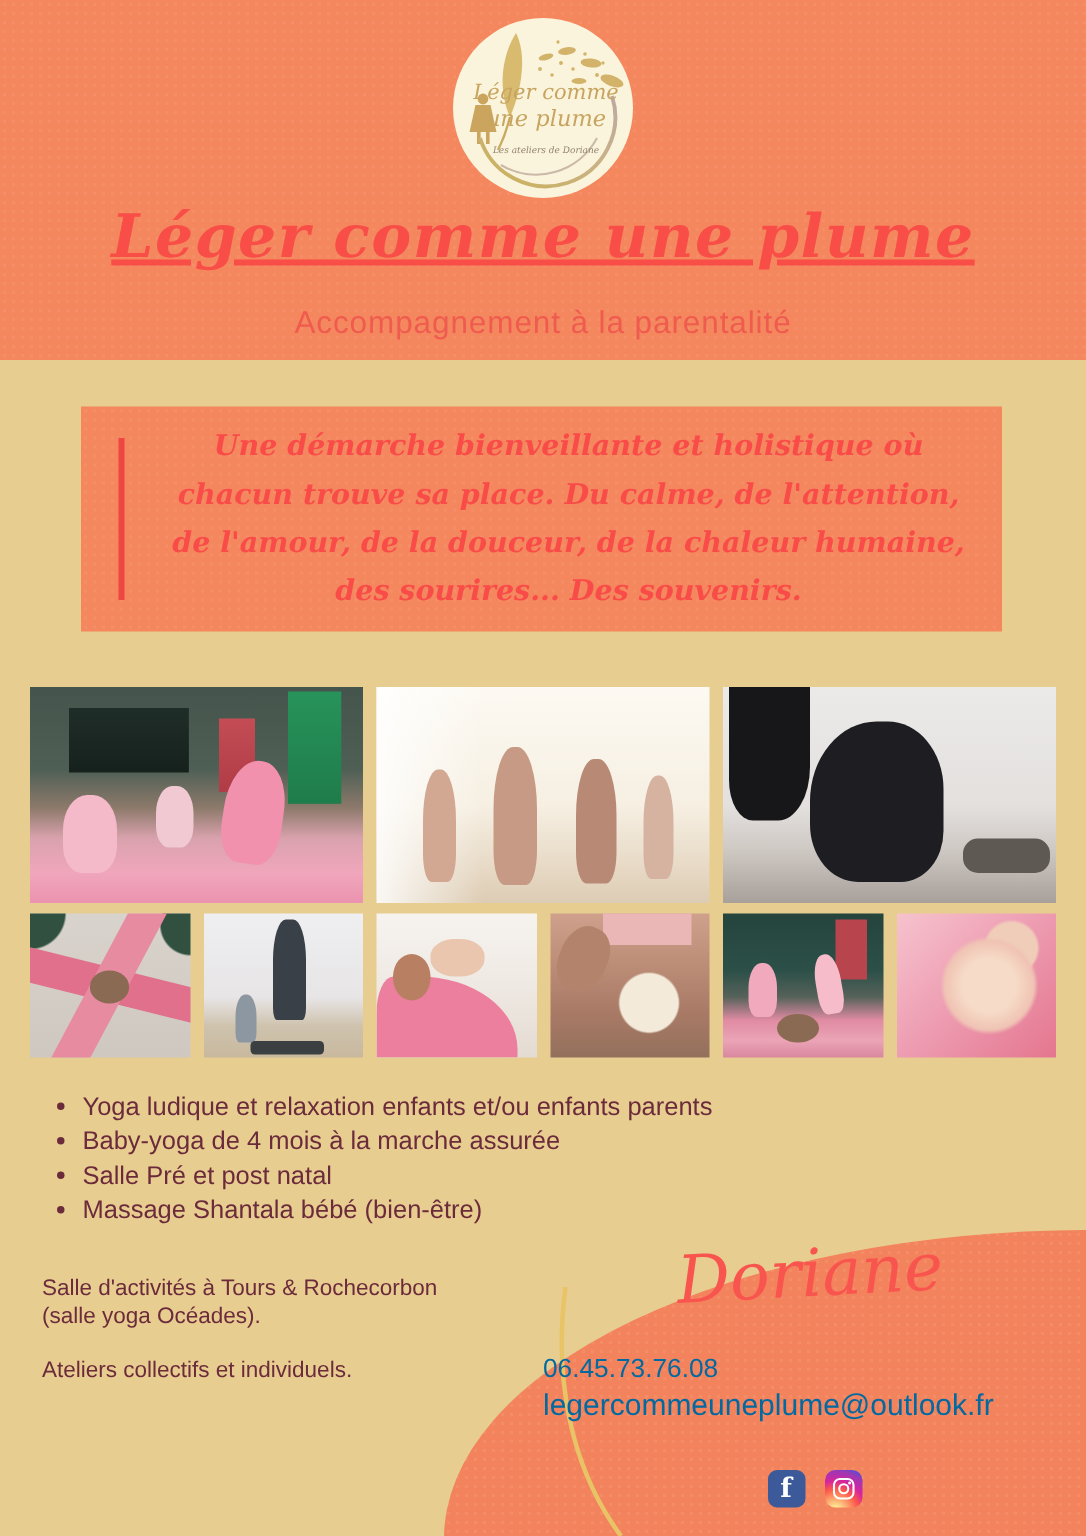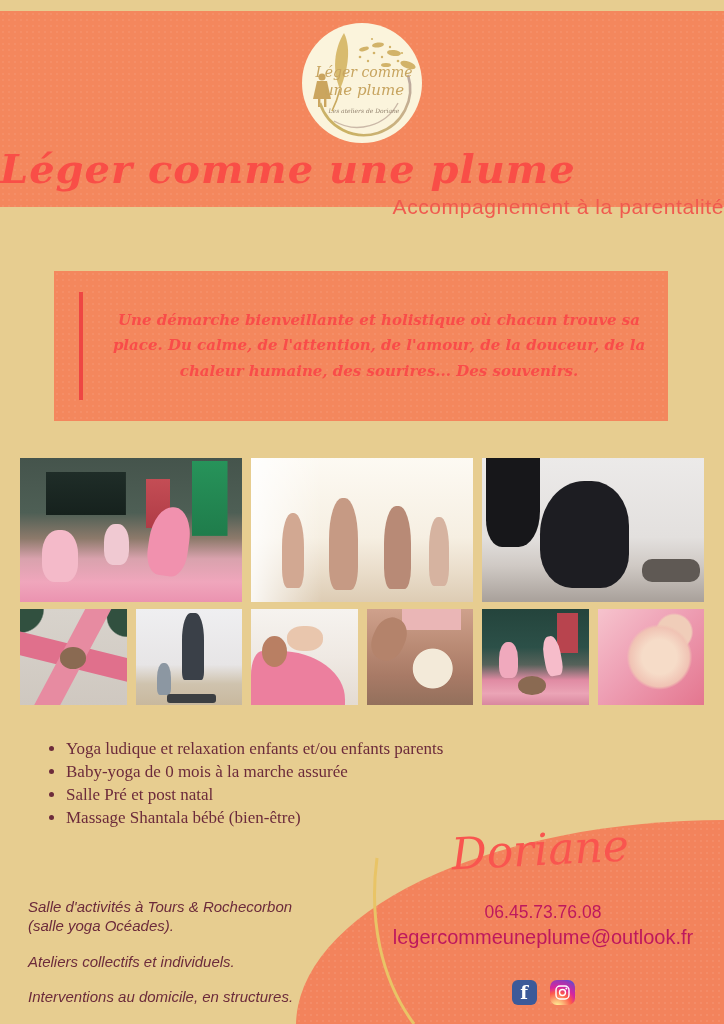--- a/index.html
+++ b/index.html
@@ -1,40 +1,40 @@
 <!DOCTYPE html>
 <html><head>
 <meta charset="utf-8">
 <style>
   html,body{margin:0;padding:0;background:#E7CD90;}
   .page{position:relative;width:724px;height:1024px;margin:0 auto;overflow:hidden;
         background:#E7CD90;font-family:"Liberation Sans",sans-serif;}
 
   
-  .header{position:absolute;left:0;top:0;width:724px;height:196px;
+  .header{position:absolute;left:0;top:0;width:724px;height:240px;
           background-color:#F4875D;
           background-image:radial-gradient(rgba(255,255,255,0.06) 1px,transparent 1.4px);
-          background-size:6px 6px;margin-top:11px;}
+          background-size:6px 6px;}
   .logo{position:absolute;left:50%;top:12px;transform:translateX(-50%);width:120px;height:120px;}
-  .title{position:absolute;left:0;top:134px;width:724px;
+  .title{position:absolute;left:0;top:134px;width:724px;text-align:center;
          font-family:"DejaVu Serif",serif;font-style:italic;font-weight:bold;
-         font-size:40px;color:#F94E47;letter-spacing:1px;}
-  .subtitle{position:absolute;left:0;top:184px;width:724px;text-align:right;
+         font-size:40px;color:#F94E47;letter-spacing:1px;text-decoration:underline;}
+  .subtitle{position:absolute;left:0;top:204px;width:724px;text-align:center;
             font-size:21px;color:#F05B4F;letter-spacing:0.6px;font-weight:500;}
 
   
   .quote-box{position:absolute;left:54px;top:271px;width:614px;height:150px;
              background-color:#F4875D;
              background-image:radial-gradient(rgba(255,255,255,0.06) 1px,transparent 1.4px);
              background-size:6px 6px;}
   .quote-bar{position:absolute;left:25px;top:21px;width:4px;height:108px;background:#EE4643;}
   .quote-text{position:absolute;left:58px;top:0;width:534px;height:150px;
               display:flex;align-items:center;justify-content:center;text-align:center;
               font-family:"DejaVu Serif",serif;font-style:italic;font-weight:600;
-              font-size:15px;line-height:1.7;color:#F94C49;}
+              font-size:19px;line-height:1.7;color:#F94C49;}
 
   
   .photos{position:absolute;left:20px;top:458px;width:684px;}
   .prow1{display:grid;grid-template-columns:repeat(3,1fr);gap:9px;height:144px;margin-bottom:7px;}
   .prow2{display:grid;grid-template-columns:repeat(6,1fr);gap:9px;height:96px;}
   .ph{position:relative;overflow:hidden;}
   .ph div{position:absolute;}
 
   .ph-a{background:
       linear-gradient(#1f2d28,#16211d) no-repeat 18% 14% / 36% 30%,
@@ -89,36 +89,36 @@
   .ph-h .k2{left:58%;top:28%;width:16%;height:42%;background:#f6bcca;border-radius:45% 45% 30% 30%;transform:rotate(-10deg);}
   .ph-h .c{left:34%;bottom:10%;width:26%;height:20%;background:#8a6a52;border-radius:50%;}
 
   .ph-i{background:
       radial-gradient(circle at 58% 50%,#f6dcc8 0 22%,#f0c3b4 38%,transparent 42%),
       radial-gradient(circle at 72% 24%,#f0cdb9 0 16%,transparent 18%),
       linear-gradient(135deg,#f6c3cd 0%,#ee9fb4 45%,#e4768f 100%);}
 
   
   .services{position:absolute;left:36px;top:729px;width:630px;color:#6C2B3B;font-size:17px;}
-  .services ul{margin:11px;padding-left:19px;font-family:Liberation Serif, serif;}
+  .services ul{margin:0;padding-left:19px;}
   .services li{margin-bottom:6px;line-height:17px;}
   .details{position:absolute;left:28px;top:850px;width:292px;color:#6C2B3B;
-           font-style:italic;font-size:15px;line-height:1.25;margin-top:48px;}
+           font-size:15px;line-height:1.25;}
   .details p{margin:0 0 17px 0;}
 
   
   .blob{position:absolute;left:296px;top:820px;width:430px;height:206px;
         background-color:#F3835C;border-top-left-radius:100% 100%;
         background-image:radial-gradient(rgba(255,255,255,0.07) 1px,transparent 1.4px);
         background-size:6px 6px;}
   .gold-arc{position:absolute;left:0;top:820px;width:724px;height:204px;pointer-events:none;}
   .signature{position:absolute;left:410px;top:824px;width:260px;text-align:center;
              font-family:"DejaVu Serif",serif;font-style:italic;font-size:44px;
              color:#F9554F;transform:rotate(-3deg);}
-  .contact{position:absolute;left:362px;top:902px;width:362px;text-align:center;color:#be185d;}
+  .contact{position:absolute;left:362px;top:902px;width:362px;color:#0369a1;}
   .contact .phone{font-size:17.5px;margin-bottom:4px;}
   .contact .email,.contact .website{font-size:20px;line-height:21px;}
   .social{position:absolute;left:362px;top:980px;width:362px;display:flex;
           justify-content:center;gap:13px;}
   .icon-fb{width:25px;height:25px;border-radius:6px;background:#3C5A99;color:#fff;
            display:flex;align-items:center;justify-content:center;
            font-family:"DejaVu Serif",serif;font-weight:bold;font-size:18px;line-height:1;}
   .icon-ig{width:25px;height:25px;border-radius:7px;display:flex;align-items:center;justify-content:center;
            background:radial-gradient(circle at 28% 110%,#fdf497 0%,#fdf497 6%,#fd5949 45%,#d6249f 62%,#9b38b5 82%,#285AEB 100%);}
 </style>
@@ -218,30 +218,29 @@
         <div class="k2"></div>
         <div class="c"></div>
       </div>
       <div class="ph ph-i"></div>
     </div>
   </div>
 
   <div class="services">
     <ul>
       <li>Yoga ludique et relaxation enfants et/ou enfants parents</li>
-      <li>Baby-yoga de 0 mois à la marche assurée</li>
+      <li>Baby-yoga de 4 mois à la marche assurée</li>
       <li>Salle Pré et post natal</li>
       <li>Massage Shantala bébé (bien-être)</li>
     </ul>
   </div>
 
   <div class="details">
     <p>Salle d'activités à Tours &amp; Rochecorbon (salle yoga Océades).</p>
     <p>Ateliers collectifs et individuels.</p>
-    <p>Interventions au domicile, en structures.</p>
   </div>
 
   <div class="blob"></div>
   <svg class="gold-arc" viewBox="0 0 724 204">
     <path d="M377 38 C 369 98 380 158 414 204" stroke="#E9C466" stroke-width="3" fill="none"></path>
   </svg>
 
   <div class="signature">Doriane</div>
 
   <div class="contact">

